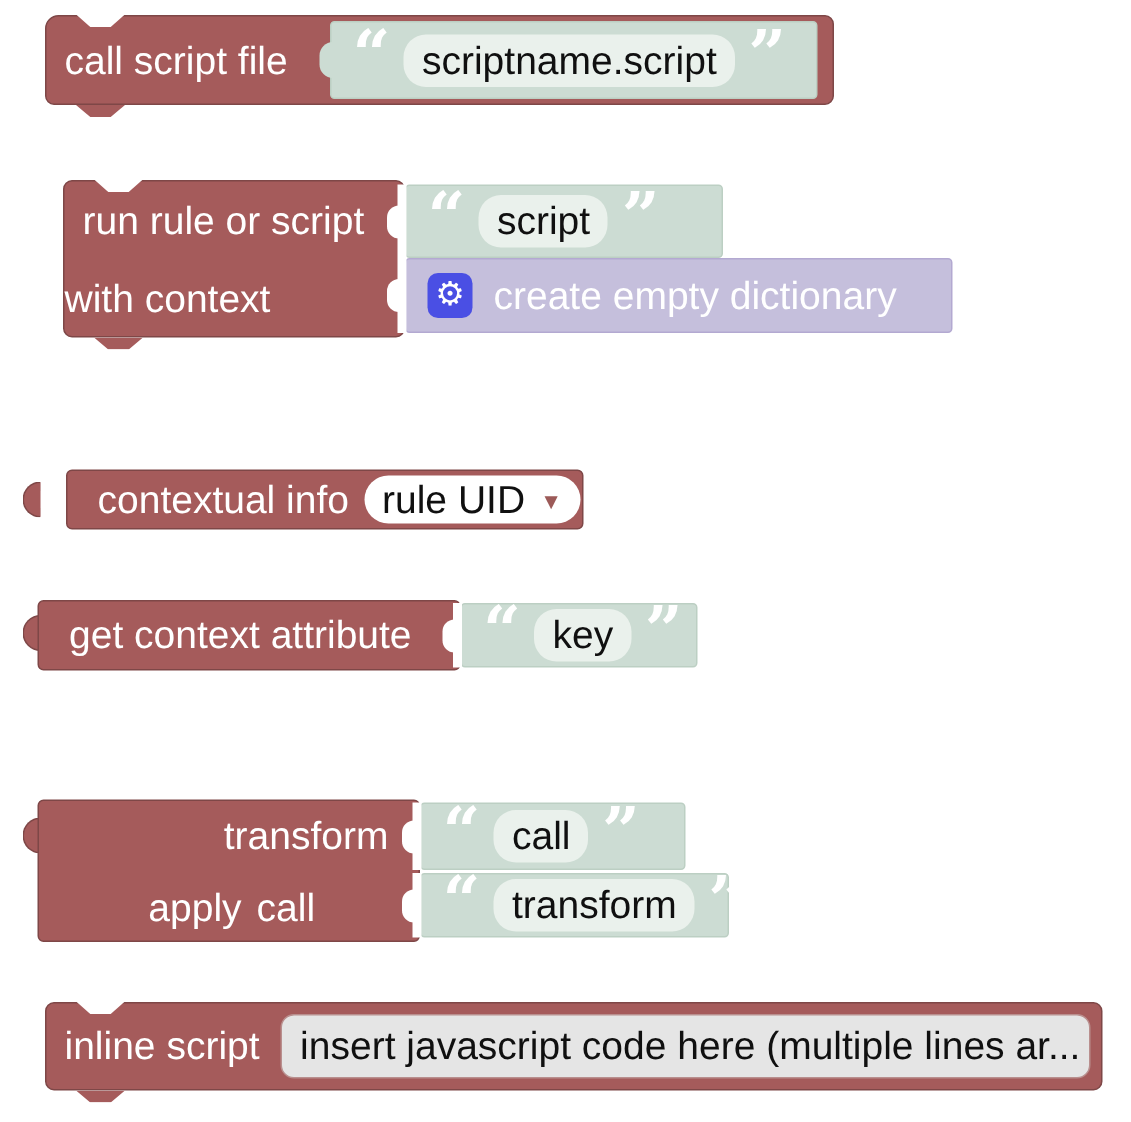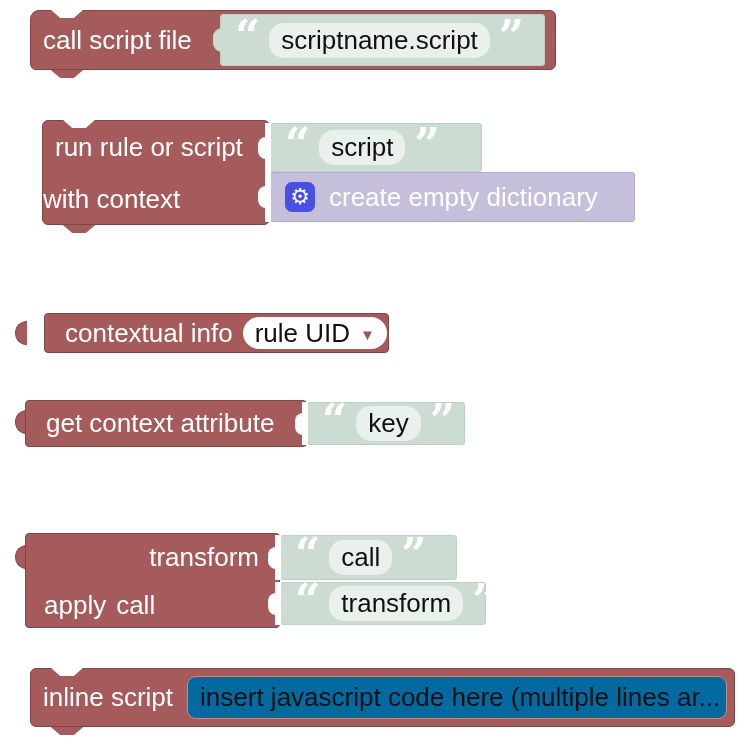--- a/index.html
+++ b/index.html
@@ -31,21 +31,21 @@
   .q{font-family:"DejaVu Serif","Liberation Serif",serif;font-weight:bold;font-size:44px;
      line-height:38px;color:#ffffff;transform:translateY(-3px);}
   .tfield{background:#eaf1ec;border-radius:15px;padding:2px 12px;font-size:26px;color:#101010;white-space:nowrap;}
   .pinkfield{background:#ffffff;border-radius:16px;padding:0 12px;height:34px;display:flex;
      align-items:center;font-size:26px;color:#101010;white-space:nowrap;}
   .dd{gap:10px;height:32px;}
   .dd .arrow{font-size:15px;color:#9c5a58;transform:translateY(1px);}
   .gearbtn{width:30px;height:30px;background:#4a4fe4;border-radius:7px;display:flex;
      align-items:center;justify-content:center;flex:0 0 auto;}
   .gearbtn span{color:#ffffff;font-size:22px;line-height:1;font-family:"DejaVu Sans",sans-serif;}
-  .bigfield{background:#0369a1;border:1px solid #b98f8e;border-radius:9px;height:41px;
+  .bigfield{background:#e5e5e5;border:1px solid #b98f8e;border-radius:9px;height:41px;
      display:flex;align-items:center;padding:0 12px;font-size:26px;color:#101010;
      white-space:nowrap;overflow:hidden;flex:1;}
 </style>
 </head>
 <body>
 
 <div id="canvas">
 
   <div class="block" style="left:30px;top:10px;width:526px;height:60px;">
     <div class="body" style="width:526px;height:60px;border-top-left-radius:9px;">
@@ -112,21 +112,21 @@
       <span class="q">”</span>
     </div>
   </div>
 
   <div class="block" style="left:25px;top:533px;width:461px;height:95px;">
     <div class="out-tab" style="top:12px;"></div>
     <div class="body" style="width:255px;height:95px;border-radius:4px;">
       <div class="row" style="height:47px;justify-content:flex-end;padding-right:20px;">
         <span class="lbl">transform</span>
       </div>
-      <div class="row" style="height:48px;padding-left:18px;gap:10px;">
+      <div class="row" style="height:48px;padding-left:4px;gap:10px;justify-content:center;">
         <span class="lbl">apply</span>
         <span class="lbl">call</span>
       </div>
     </div>
     <div class="child green plug-white" style="left:255px;top:2px;width:177px;height:45px;">
       <span class="q">“</span>
       <span class="tfield">call</span>
       <span class="q">”</span>
     </div>
     <div class="child green plug-white" style="left:255px;top:49px;width:206px;height:43px;">

